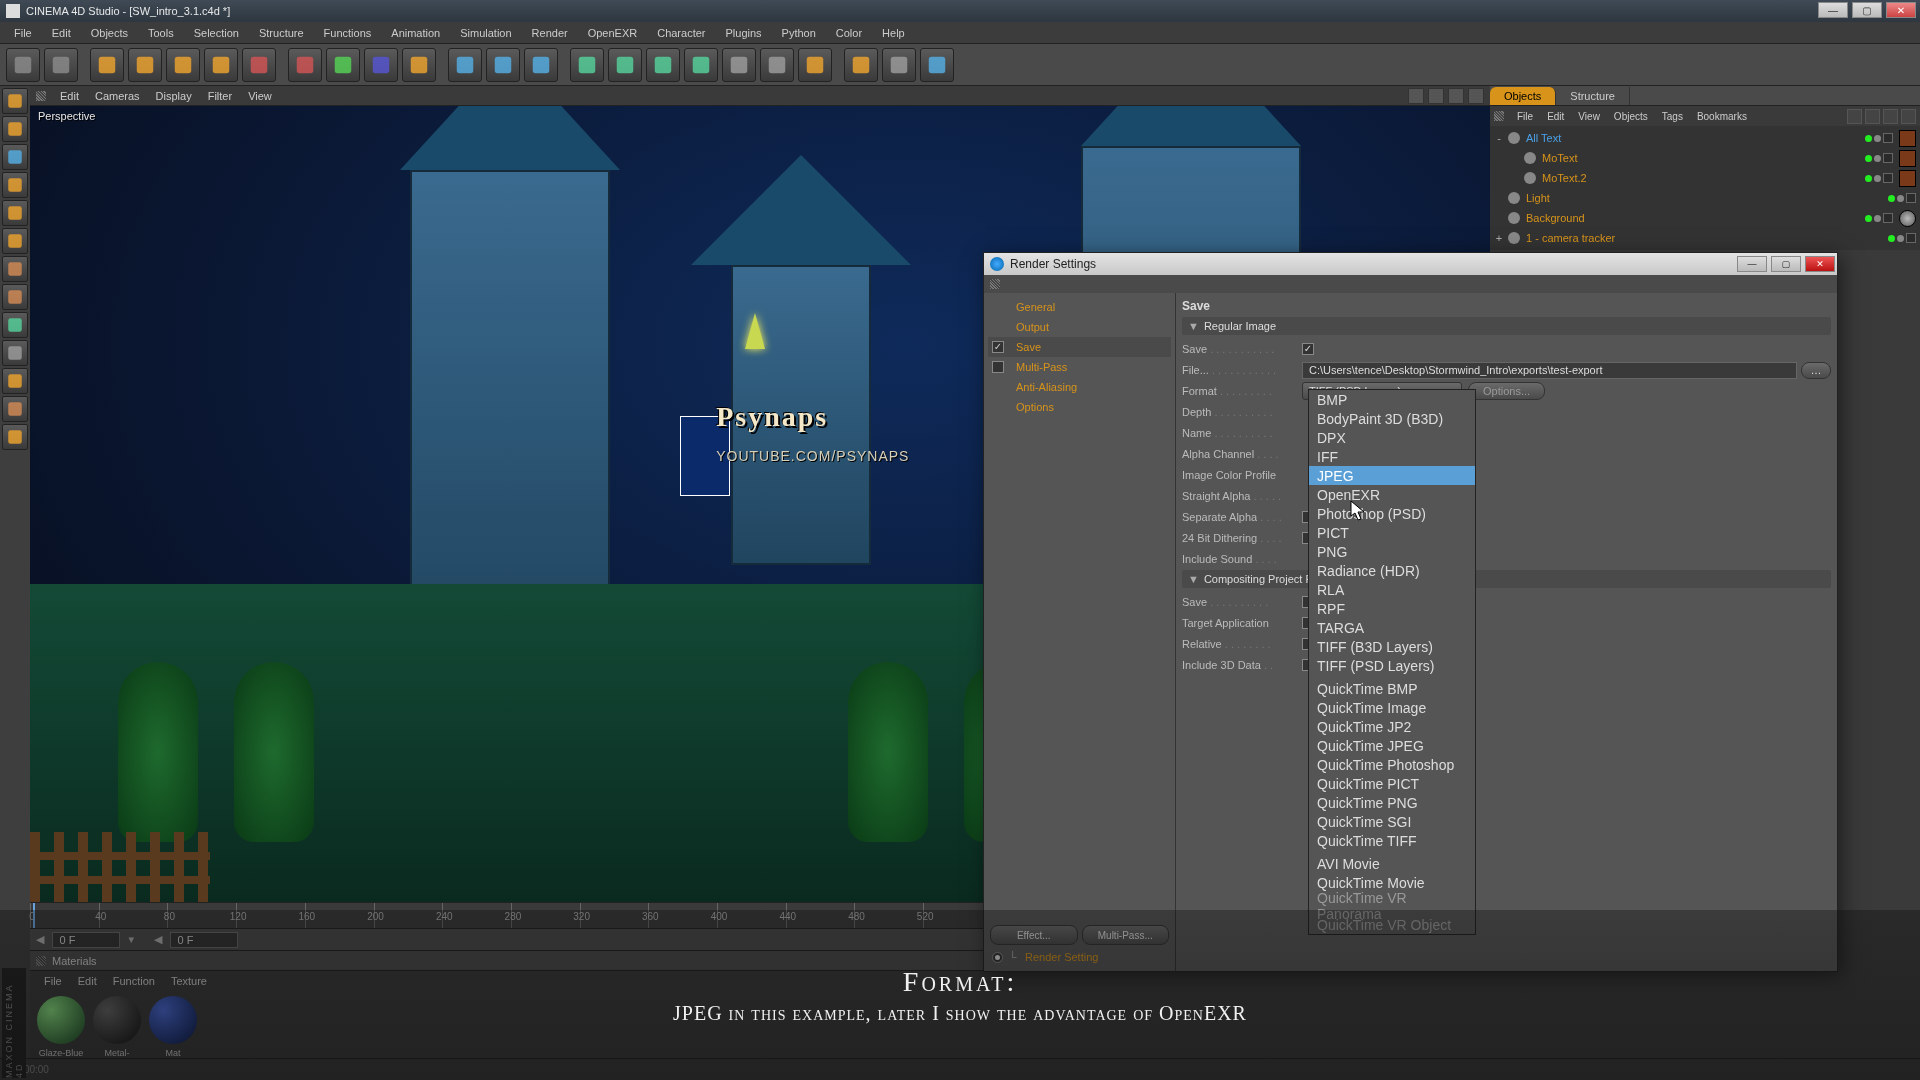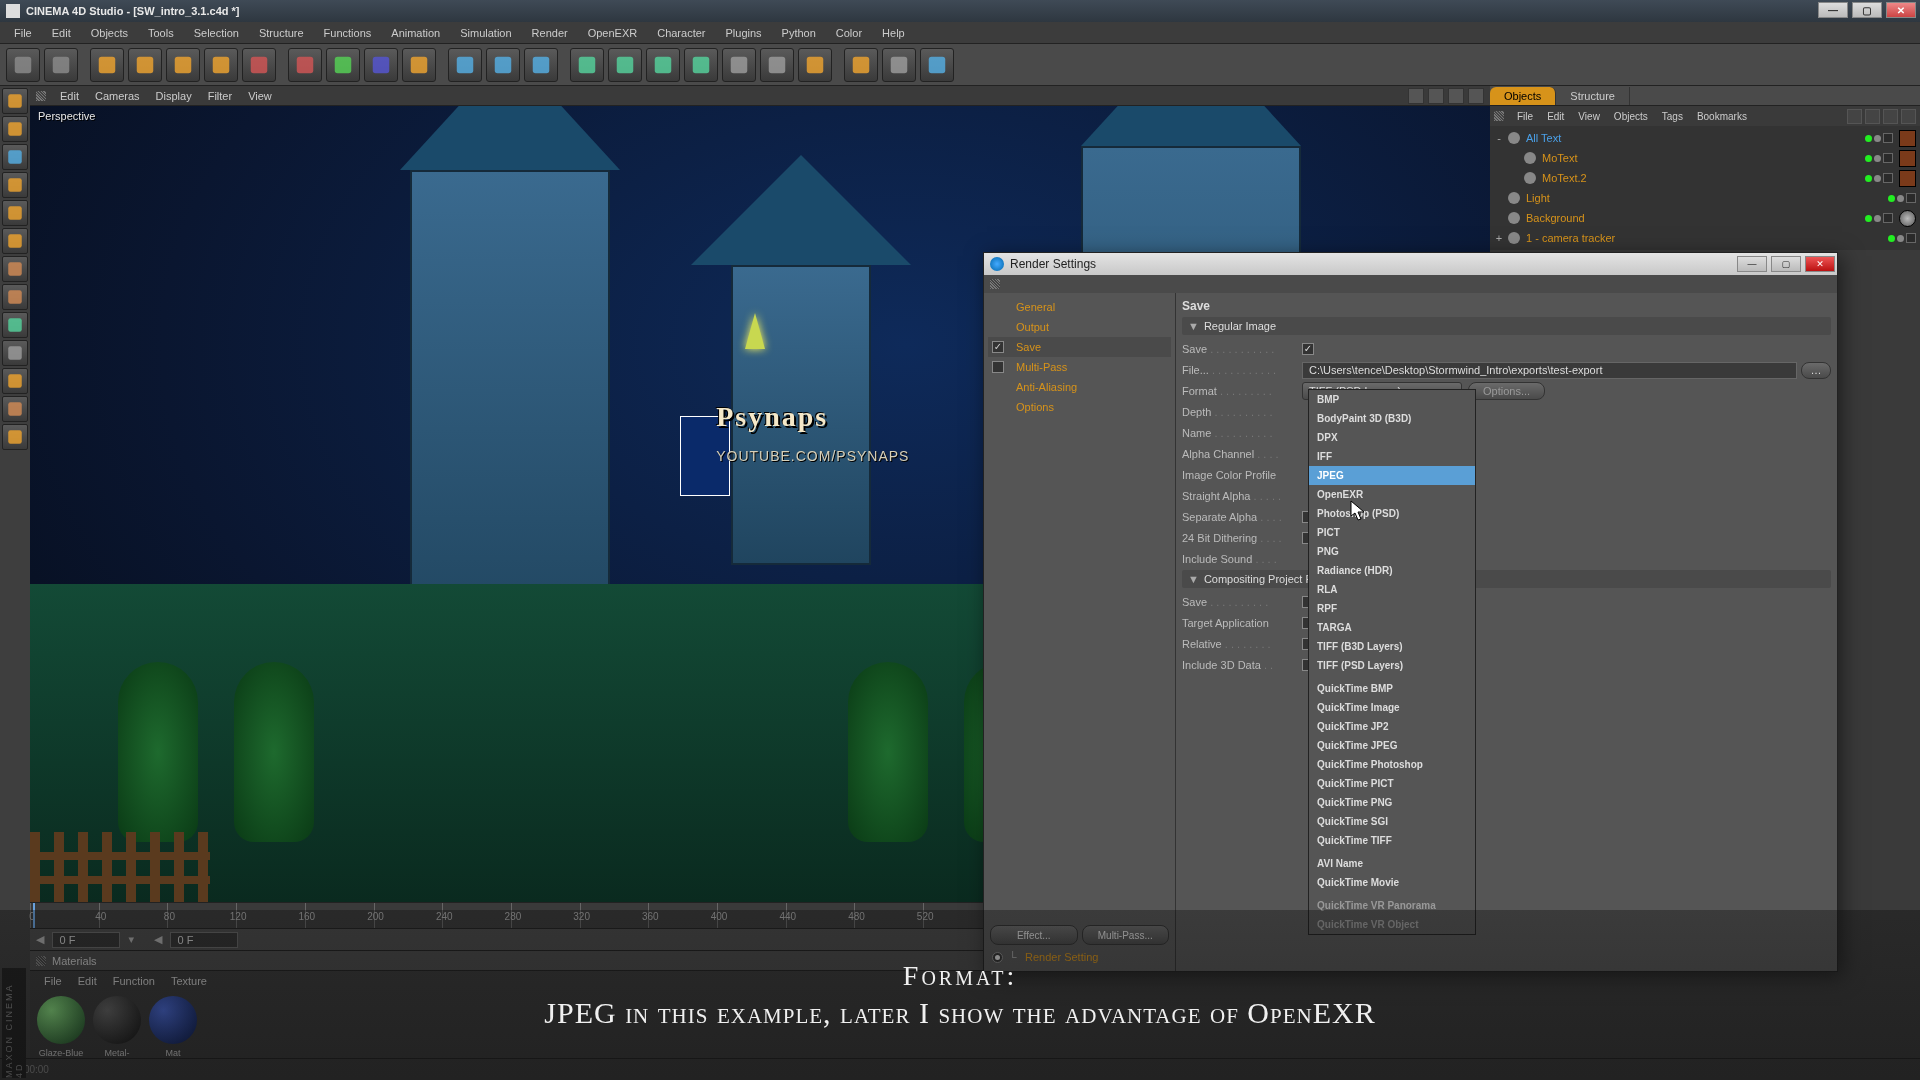--- a/index.html
+++ b/index.html
@@ -1,19 +1,19 @@
 <!DOCTYPE html>
 <html><head>
 <meta charset="utf-8">
 <style>
 * { margin: 0; padding: 0; box-sizing: border-box; font-family: "Segoe UI", Tahoma, sans-serif; }
 body { background: #333; color: #ccc; font-size: 11px; width: 1920px; height: 1080px; overflow: hidden; position: relative; }
 
 
-.titlebar { height: 22px; background: linear-gradient(#3f4a56,#2e3740); display: flex; align-items: center; padding: 0 6px; position: relative; font-weight: bold; }
+.titlebar { height: 22px; background: linear-gradient(#3f4a56,#2e3740); display: flex; align-items: center; padding: 0 6px; position: relative; }
 .titlebar-icon { width: 14px; height: 14px; background: #ddd; margin-right: 6px; }
 .titlebar-text { color: #e8e8e8; font-size: 11px; }
 .titlebar-min,.titlebar-max,.titlebar-close { position: absolute; width: 30px; height: 16px; top: 2px; border: 1px solid #888; background: linear-gradient(#ddd,#bbb); color:#333; display:flex; align-items:center; justify-content:center; font-size:10px; cursor:pointer; }
 .titlebar-min { right: 72px; }
 .titlebar-max { right: 38px; }
 .titlebar-close { right: 4px; background: linear-gradient(#e88,#c44); color:#fff; }
 
 
 .menubar { height: 22px; background: #3c3c3c; display: flex; align-items: center; padding: 0 4px; gap: 0; border-bottom:1px solid #222; }
 .menubar .mi { padding: 3px 10px; color:#ccc; cursor:pointer; }
@@ -148,29 +148,29 @@
 .form-input{flex:1;height:17px;background:#3a3a3a;border:1px solid #666;padding:0 6px;color:#ddd;font-size:11px;}
 .form-dropdown{width:160px;height:18px;background:linear-gradient(#6a6a6a,#4a4a4a);border:1px solid #333;border-radius:3px;display:flex;align-items:center;padding:0 6px;color:#ddd;cursor:pointer;position:relative;}
 .form-dropdown .caret{margin-left:auto;font-size:8px;}
 .options-btn{height:18px;padding:0 14px;background:linear-gradient(#6a6a6a,#4a4a4a);border:1px solid #333;border-radius:8px;color:#999;margin-left:6px;cursor:pointer;display:flex;align-items:center;}
 .file-btn{width:30px;height:17px;background:linear-gradient(#6a6a6a,#4a4a4a);border:1px solid #333;border-radius:8px;margin-left:4px;cursor:pointer;display:flex;align-items:center;justify-content:center;color:#ddd;}
 .save-proj-btn{height:20px;padding:0 10px;background:linear-gradient(#6a6a6a,#4a4a4a);border:1px solid #333;border-radius:8px;color:#ddd;cursor:pointer;display:flex;align-items:center;width:116px;justify-content:center;}
 .disabled{color:#888;}
 
 
 .dd-list{position:absolute;top:96px;left:132px;width:168px;background:#555;border:1px solid #222;z-index:10;}
-.dd-item{padding:2px 8px;height:19px;display:flex;align-items:center;color:#ddd;cursor:pointer;font-size:10px;font-weight:bold;}
+.dd-item{padding:2px 8px;height:19px;display:flex;align-items:center;color:#ddd;cursor:pointer;font-size:14px;}
 .dd-item.highlight{background:#5a9fd6;color:#fff;}
 .dd-item.faded{color:#999;}
 .dd-sep{height:4px;}
 
 
 .subtitle-overlay{position:absolute;left:0;right:0;bottom:0;height:170px;background:linear-gradient(rgba(10,10,10,0.35),rgba(10,10,10,0.5));display:flex;flex-direction:column;align-items:center;justify-content:center;z-index:500;pointer-events:none;}
 .subtitle-overlay .line1{font-family:Georgia,serif;font-size:28px;color:#f0f0f0;letter-spacing:3px;font-variant:small-caps;}
-.subtitle-overlay .line2{font-family:Georgia,serif;font-size:30px;color:#f0f0f0;letter-spacing:1px;font-variant:small-caps;margin-top:4px;}
+.subtitle-overlay .line2{font-family:Georgia,serif;font-size:20px;color:#f0f0f0;letter-spacing:1px;font-variant:small-caps;margin-top:4px;}
 
 
 .brand-v{position:absolute;left:2px;bottom:2px;width:24px;height:110px;background:#222;display:flex;align-items:center;justify-content:center;z-index:50;}
 .brand-v span{writing-mode:vertical-rl;transform:rotate(180deg);color:#888;font-size:9px;letter-spacing:2px;}
 
 
 .cursor{position:absolute;width:16px;height:22px;z-index:400;pointer-events:none;}
 .cursor svg{width:100%;height:100%;}
 
 
@@ -817,21 +817,21 @@
           <div class="dd-item">QuickTime BMP</div>
           <div class="dd-item">QuickTime Image</div>
           <div class="dd-item">QuickTime JP2</div>
           <div class="dd-item">QuickTime JPEG</div>
           <div class="dd-item">QuickTime Photoshop</div>
           <div class="dd-item">QuickTime PICT</div>
           <div class="dd-item">QuickTime PNG</div>
           <div class="dd-item">QuickTime SGI</div>
           <div class="dd-item">QuickTime TIFF</div>
           <div class="dd-sep"></div>
-          <div class="dd-item">AVI Name</div>
+          <div class="dd-item">AVI Movie</div>
           <div class="dd-item">QuickTime Movie</div>
           <div class="dd-sep"></div>
           <div class="dd-item faded">QuickTime VR Panorama</div>
           <div class="dd-item faded">QuickTime VR Object</div>
         </div>
     </div>
   </div>
 </div>
 
 <div class="brand-v">

